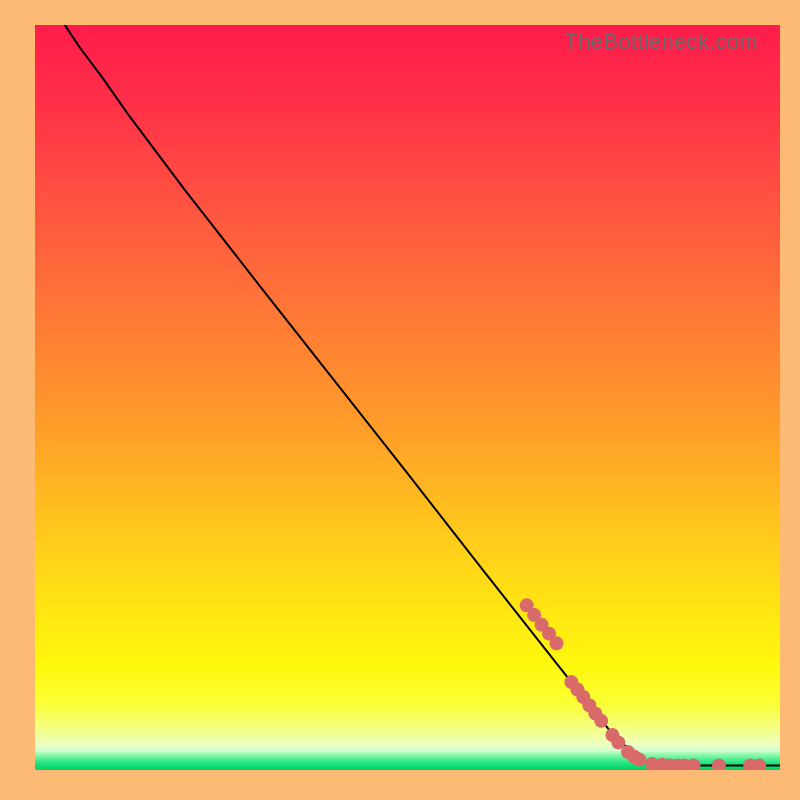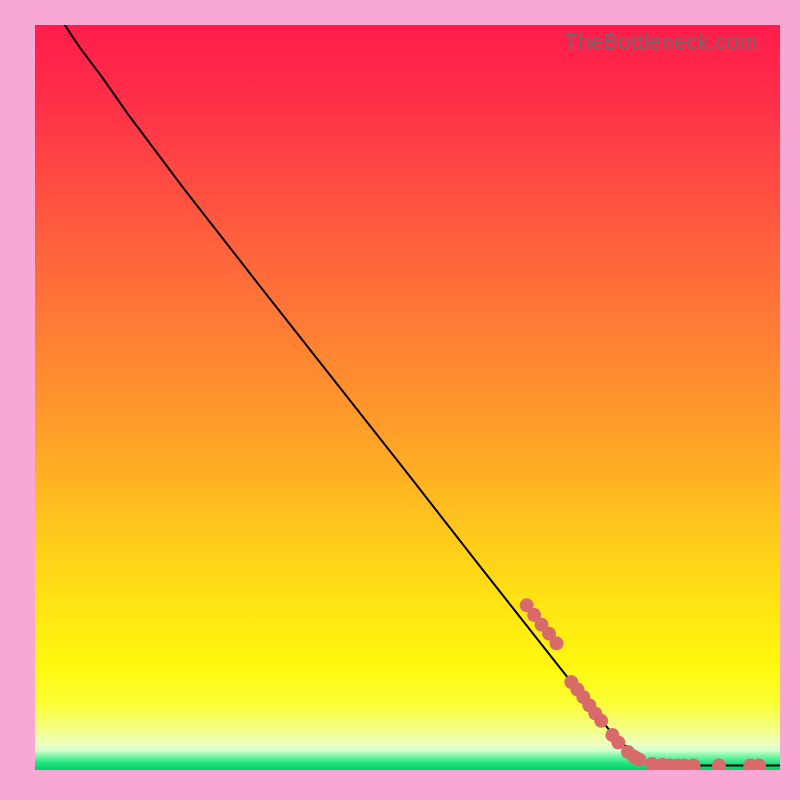--- a/index.html
+++ b/index.html
@@ -8,21 +8,21 @@
     width: 800px;
     height: 800px;
     background: #000000;
     overflow: hidden;
     font-family: Arial, Helvetica, sans-serif;
   }
   .stage {
     position: relative;
     width: 800px;
     height: 800px;
-    background: #f9a8d4;
+    background: #fdba74;
   }
   .plot {
     position: absolute;
     left: 35px;
     top: 25px;
     width: 745px;
     height: 745px;
     
     background: linear-gradient(
       to bottom,

